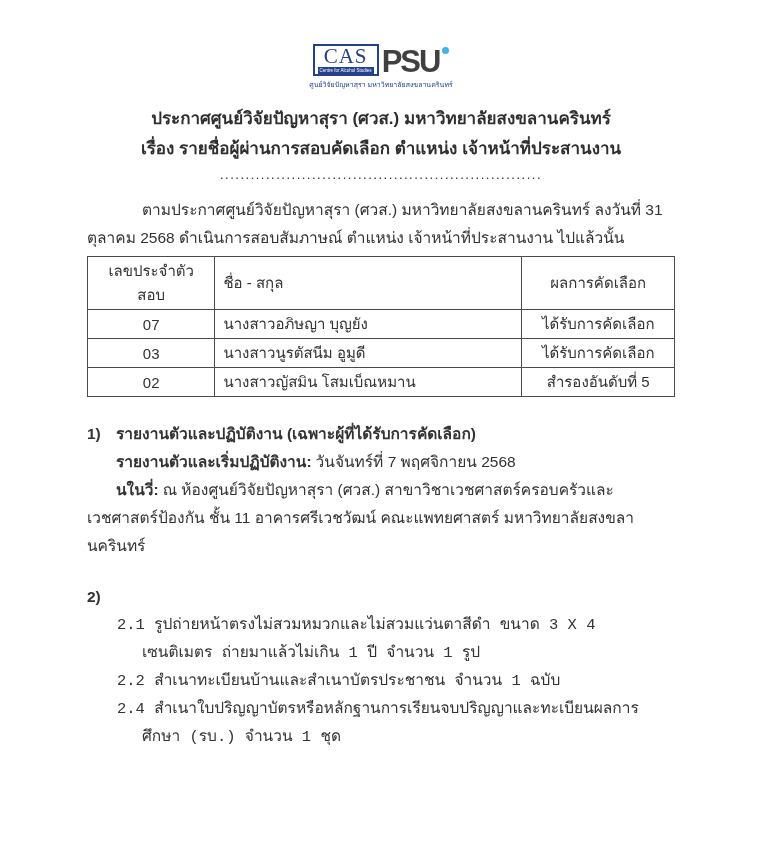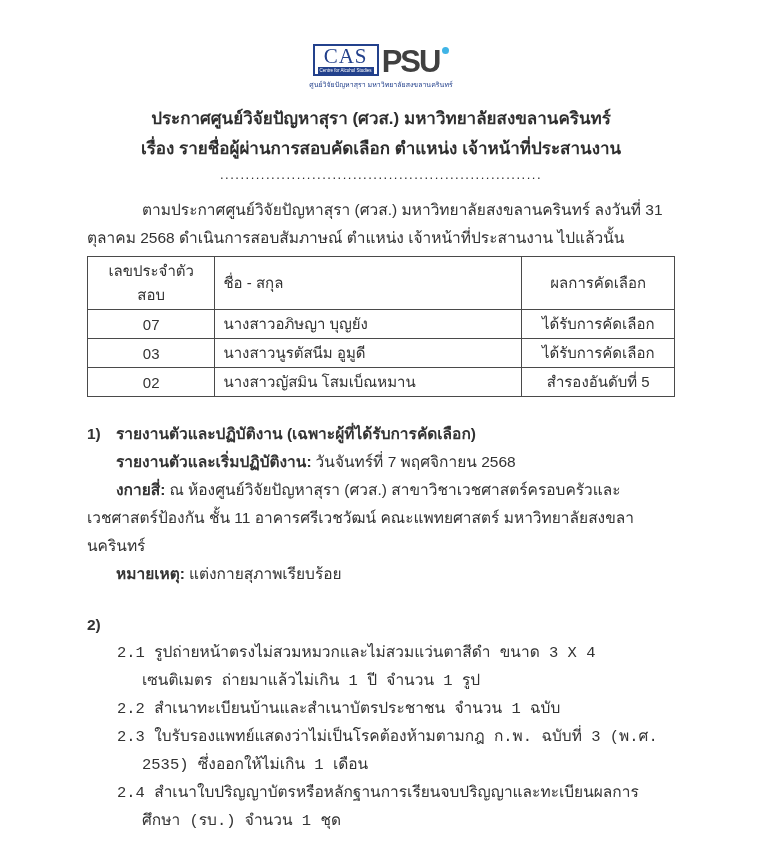--- a/index.html
+++ b/index.html
@@ -192,30 +192,26 @@
 
   <div class="section">
     <div class="section-heading">
       <span class="section-number">1)</span>
       <span>รายงานตัวและปฏิบัติงาน (เฉพาะผู้ที่ได้รับการคัดเลือก)</span>
     </div>
     <div class="section-line">
       <span class="label-bold">รายงานตัวและเริ่มปฏิบัติงาน:</span><span>วันจันทร์ที่ 7 พฤศจิกายน 2568</span>
     </div>
     <div class="section-line">
-      <span class="label-bold">งกายสี่:</span><span>ณ ห้องศูนย์วิจัยปัญหาสุรา (ศวส.) สาขาวิชาเวชศาสตร์ครอบครัวและเวชศาสตร์ป้องกัน ชั้น 11 อาคารศรีเวชวัฒน์ คณะแพทยศาสตร์ มหาวิทยาลัยสงขลานครินทร์</span>
-    </div>
-    <div class="section-line">
-      <span class="label-bold">หมายเหตุ:</span><span>แต่งกายสุภาพเรียบร้อย</span>
+      <span class="label-bold">นในวี่:</span><span>ณ ห้องศูนย์วิจัยปัญหาสุรา (ศวส.) สาขาวิชาเวชศาสตร์ครอบครัวและเวชศาสตร์ป้องกัน ชั้น 11 อาคารศรีเวชวัฒน์ คณะแพทยศาสตร์ มหาวิทยาลัยสงขลานครินทร์</span>
     </div>
   </div>
 
   <div class="section">
     <div class="section-heading">
       <span class="section-number">2)</span>
     </div>
     <div class="doc-item">2.1 รูปถ่ายหน้าตรงไม่สวมหมวกและไม่สวมแว่นตาสีดำ ขนาด 3 X 4 เซนติเมตร ถ่ายมาแล้วไม่เกิน 1 ปี จำนวน 1 รูป</div>
     <div class="doc-item">2.2 สำเนาทะเบียนบ้านและสำเนาบัตรประชาชน จำนวน 1 ฉบับ</div>
-    <div class="doc-item">2.3 ใบรับรองแพทย์แสดงว่าไม่เป็นโรคต้องห้ามตามกฎ ก.พ. ฉบับที่ 3 (พ.ศ. 2535) ซึ่งออกให้ไม่เกิน 1 เดือน</div>
     <div class="doc-item">2.4 สำเนาใบปริญญาบัตรหรือหลักฐานการเรียนจบปริญญาและทะเบียนผลการศึกษา (รบ.) จำนวน 1 ชุด</div>
   </div>
 
 </div>
 
 </body></html>

